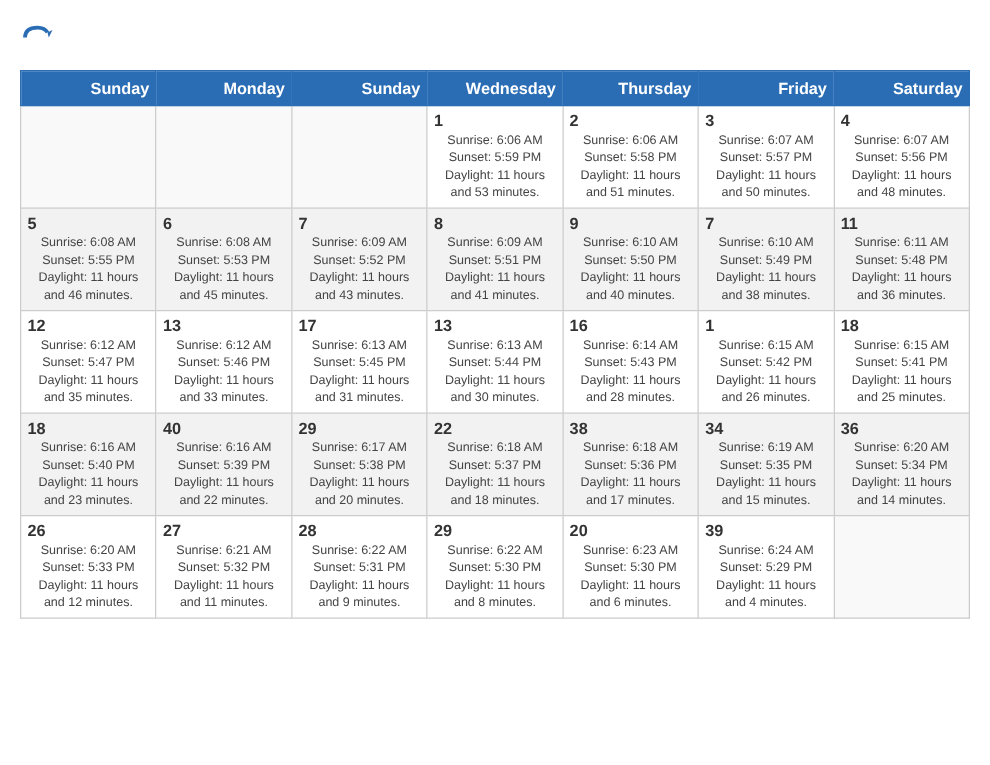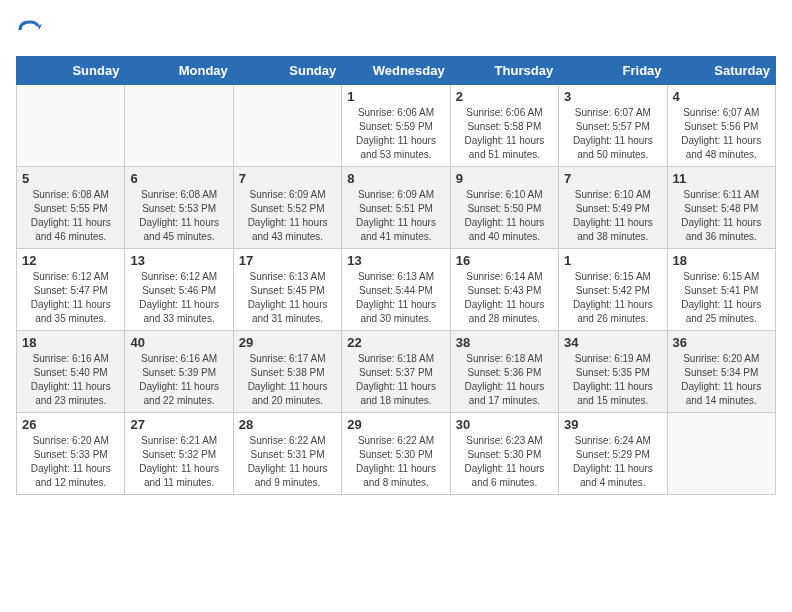--- a/index.html
+++ b/index.html
@@ -234,21 +234,21 @@
         </td>
         <td>
           <div class="day-num">28</div>
           <div class="day-info">Sunrise: 6:22 AM<br>Sunset: 5:31 PM<br>Daylight: 11 hours<br>and 9 minutes.</div>
         </td>
         <td>
           <div class="day-num">29</div>
           <div class="day-info">Sunrise: 6:22 AM<br>Sunset: 5:30 PM<br>Daylight: 11 hours<br>and 8 minutes.</div>
         </td>
         <td>
-          <div class="day-num">30</div>
+          <div class="day-num">20</div>
           <div class="day-info">Sunrise: 6:23 AM<br>Sunset: 5:30 PM<br>Daylight: 11 hours<br>and 6 minutes.</div>
         </td>
         <td>
           <div class="day-num">39</div>
           <div class="day-info">Sunrise: 6:24 AM<br>Sunset: 5:29 PM<br>Daylight: 11 hours<br>and 4 minutes.</div>
         </td>
         <td class="empty"></td>
       </tr>
     </tbody>
 </table>

